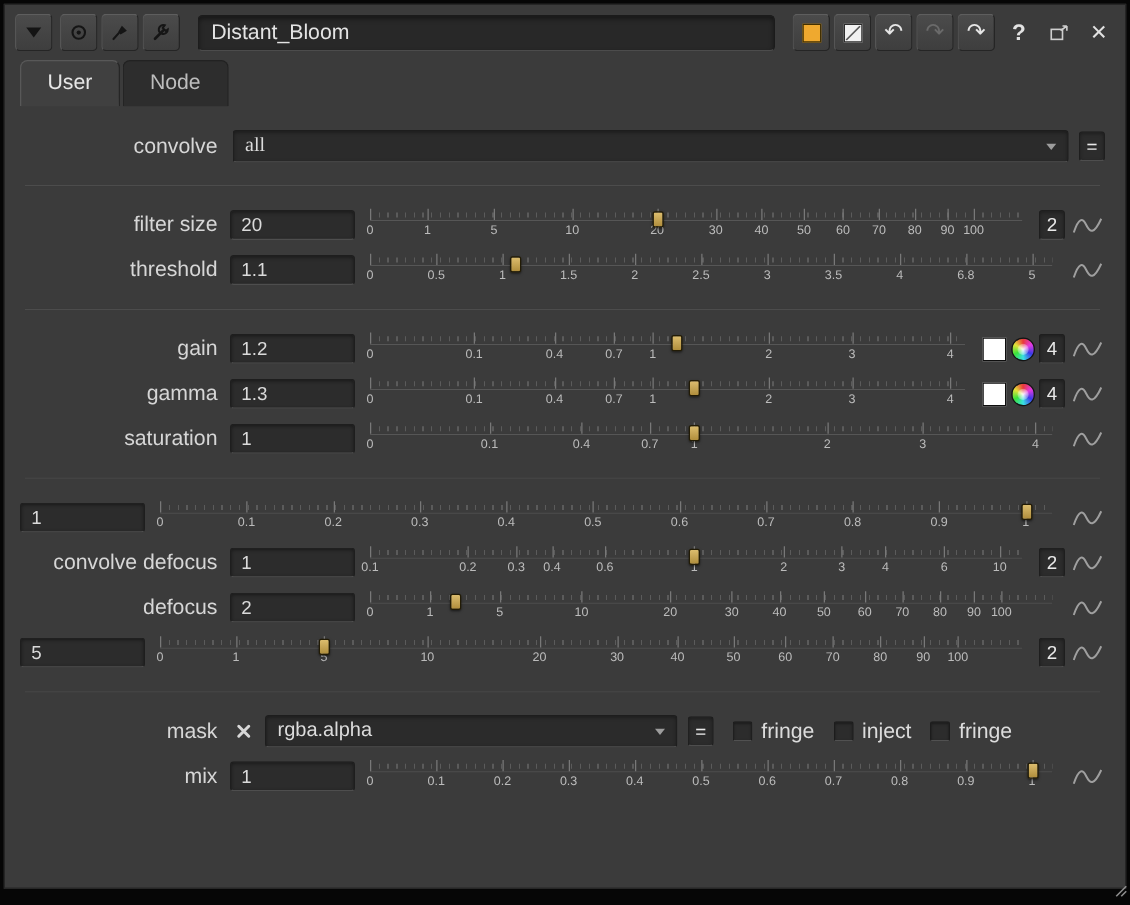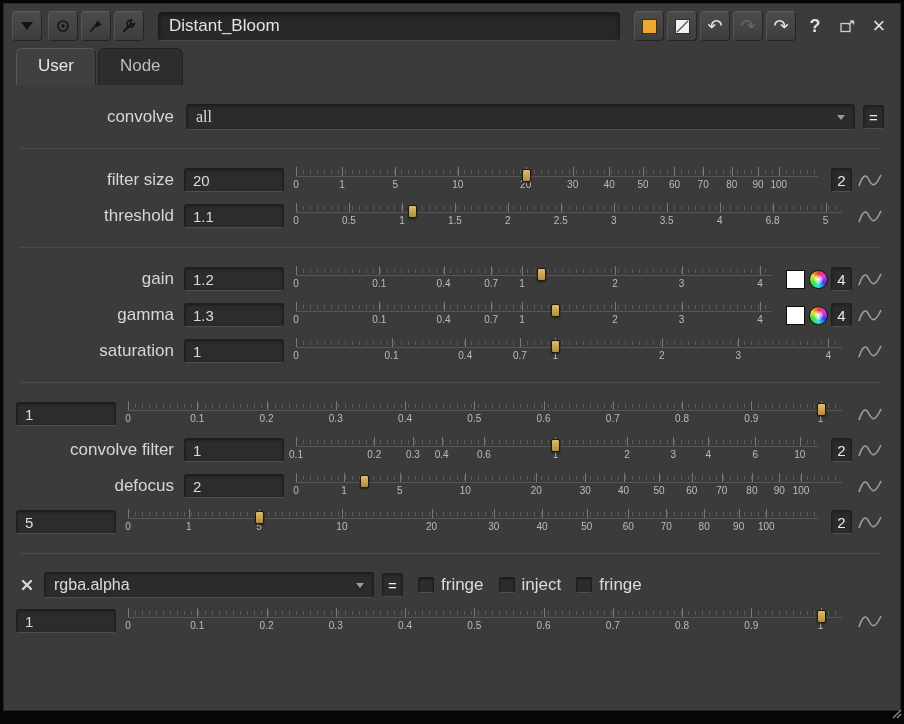--- a/index.html
+++ b/index.html
@@ -390,21 +390,21 @@
           <span class="ticklabel" style="left: 97%;">1</span>
           <div class="handle" style="left: 97%;"></div>
         </div>
         <button class="curvebtn">
           <svg width="24" height="17" viewBox="0 0 24 17">
             <path d="M1 14 C5 2 8 2 11 8 S17 16 23 3" fill="none" stroke="#9f9f9f" stroke-width="1.6"></path>
           </svg>
         </button>
       </div>
       <div class="row">
-        <div class="plabel">convolve filter</div>
+        <div class="plabel">convolve defocus</div>
         <input class="vinput" value="1" style="">
         <div class="slider">
           <div class="minorticks"></div>
           <div class="groove"></div>
           <div class="tickmark" style="left: 0%;"></div>
           <span class="ticklabel" style="left: 0%;">0.1</span>
           <div class="tickmark" style="left: 15%;"></div>
           <span class="ticklabel" style="left: 15%;">0.2</span>
           <div class="tickmark" style="left: 22.4%;"></div>
           <span class="ticklabel" style="left: 22.4%;">0.3</span>
@@ -508,20 +508,21 @@
         </div>
         <div class="badge">2</div>
         <button class="curvebtn">
           <svg width="24" height="17" viewBox="0 0 24 17">
             <path d="M1 14 C5 2 8 2 11 8 S17 16 23 3" fill="none" stroke="#9f9f9f" stroke-width="1.6"></path>
           </svg>
         </button>
       </div>
       <div class="divider"></div>
       <div class="row">
+        <div class="plabel">mask</div>
         <span class="xbox">
           <svg width="12" height="12" viewBox="0 0 12 12">
             <path d="M2 2 L10 10 M10 2 L2 10" stroke="#d8d8d8" stroke-width="2.4" stroke-linecap="round"></path>
           </svg>
         </span>
         <div class="dropdown maskdd">
           <span class="ddval">rgba.alpha</span>
           <span class="caret"></span>
         </div>
         <button class="eq">=</button>
@@ -532,20 +533,21 @@
         <label class="cbwrap">
           <span class="cbox"></span>
           <span class="cblabel">inject</span>
         </label>
         <label class="cbwrap">
           <span class="cbox"></span>
           <span class="cblabel">fringe</span>
         </label>
       </div>
       <div class="row">
+        <div class="plabel">mix</div>
         <input class="vinput" value="1" style="">
         <div class="slider">
           <div class="minorticks"></div>
           <div class="groove"></div>
           <div class="tickmark" style="left: 0%;"></div>
           <span class="ticklabel" style="left: 0%;">0</span>
           <div class="tickmark" style="left: 9.7%;"></div>
           <span class="ticklabel" style="left: 9.7%;">0.1</span>
           <div class="tickmark" style="left: 19.4%;"></div>
           <span class="ticklabel" style="left: 19.4%;">0.2</span>

